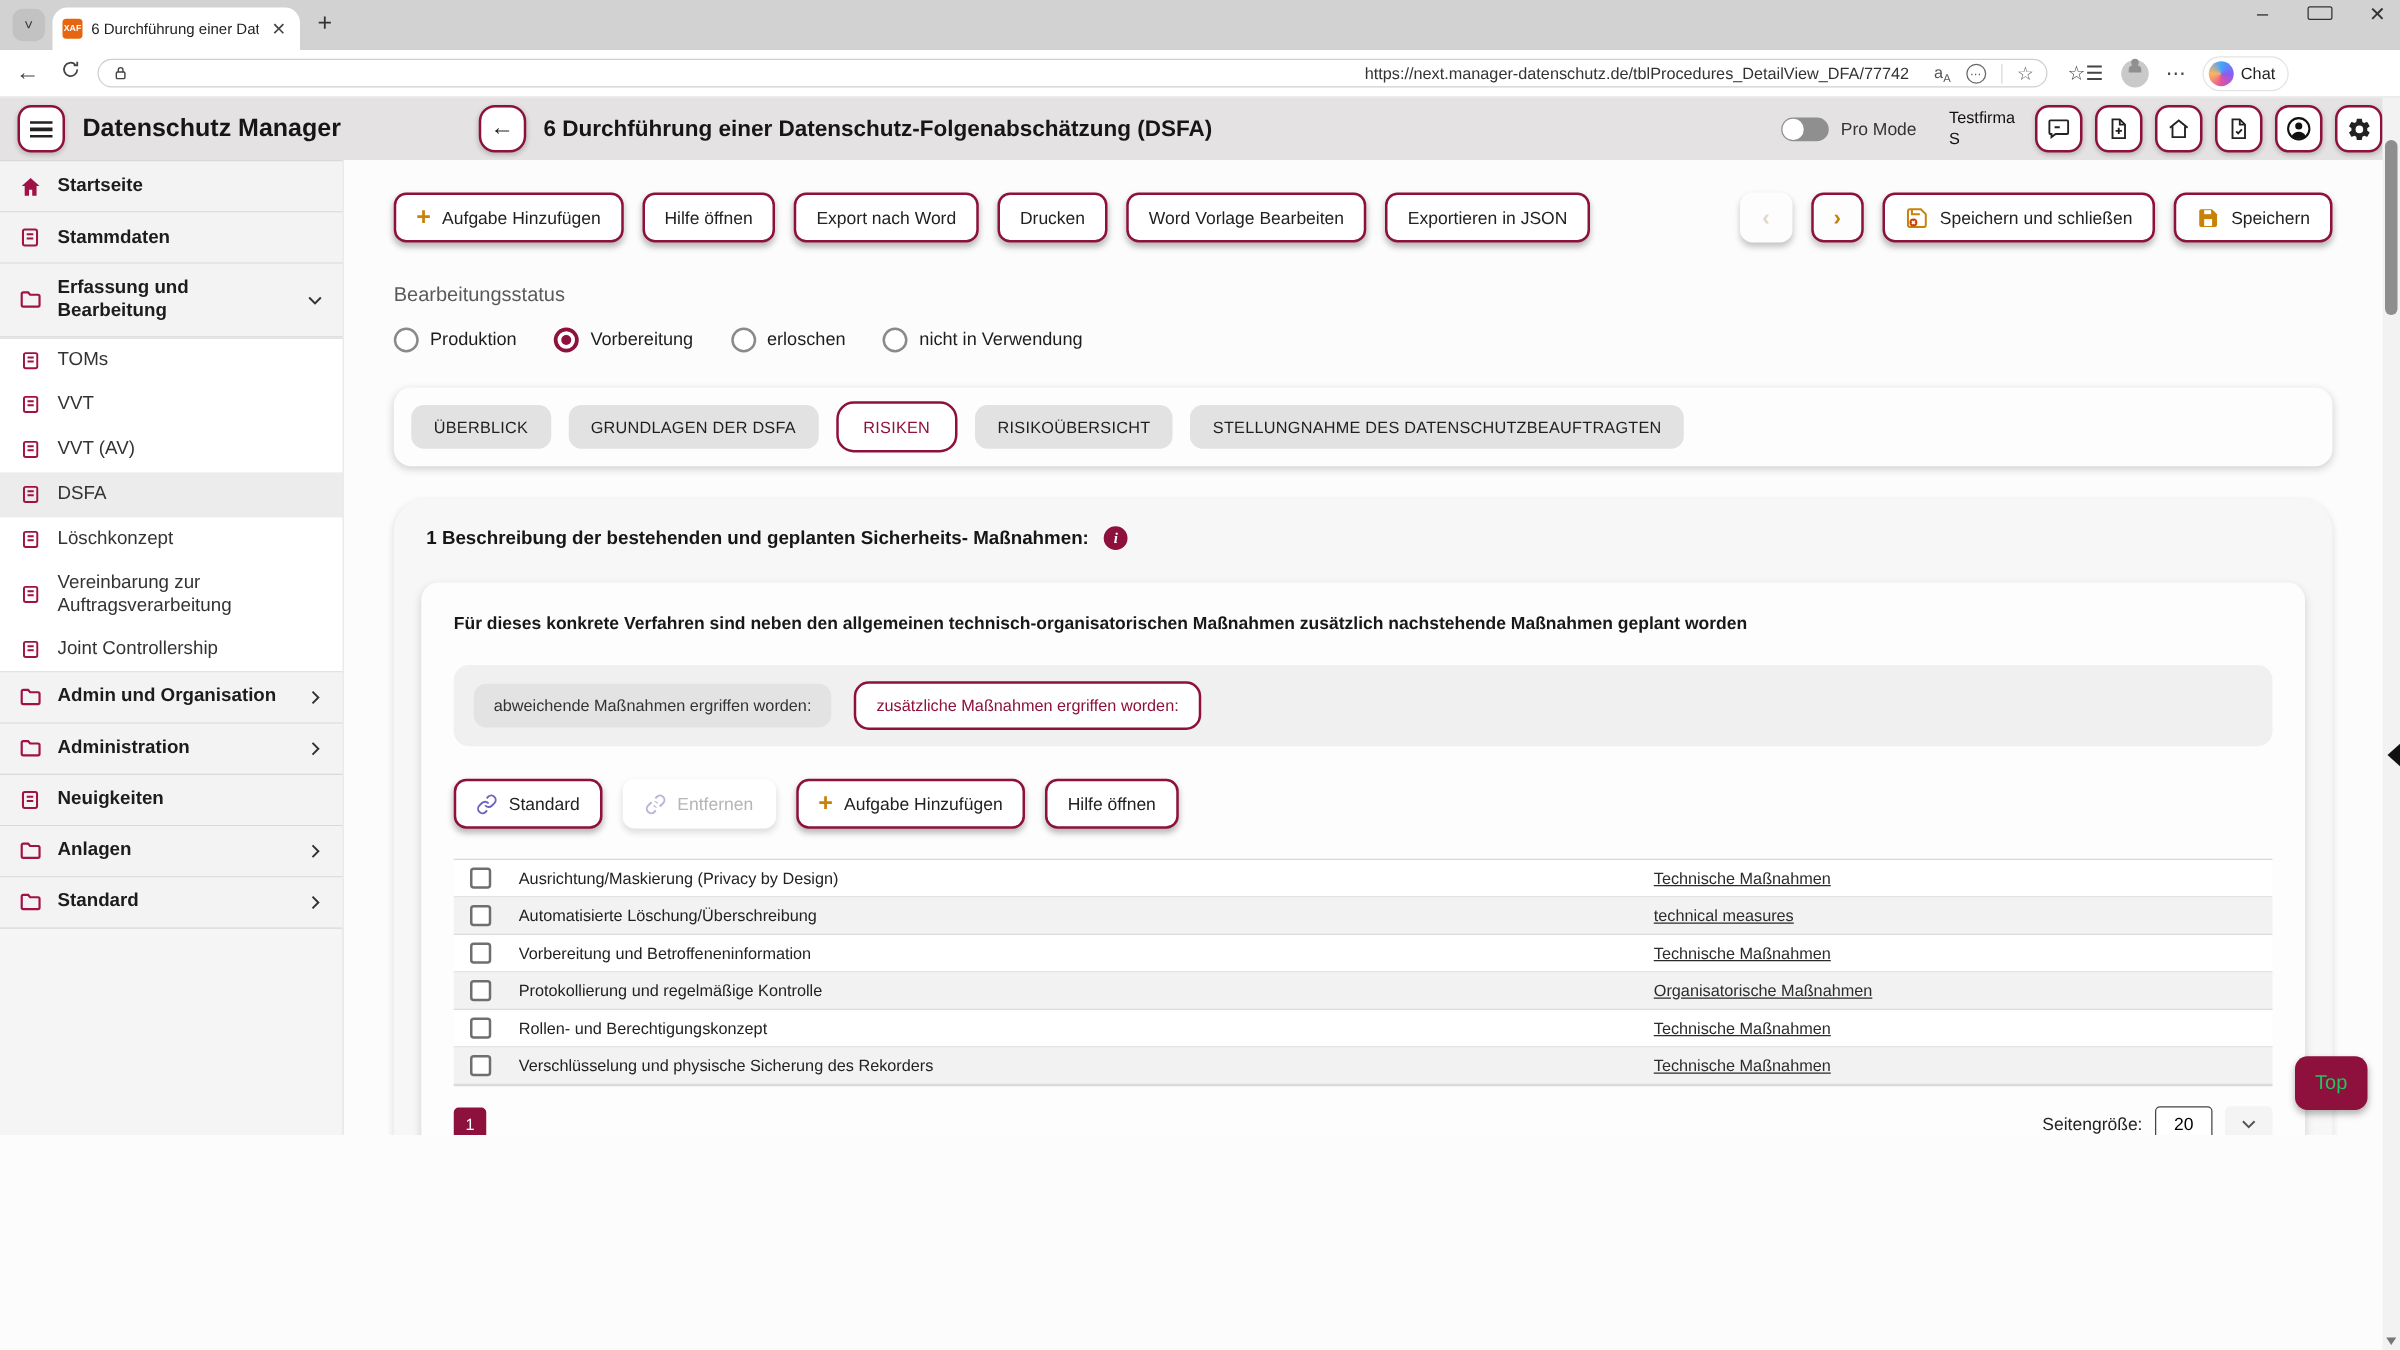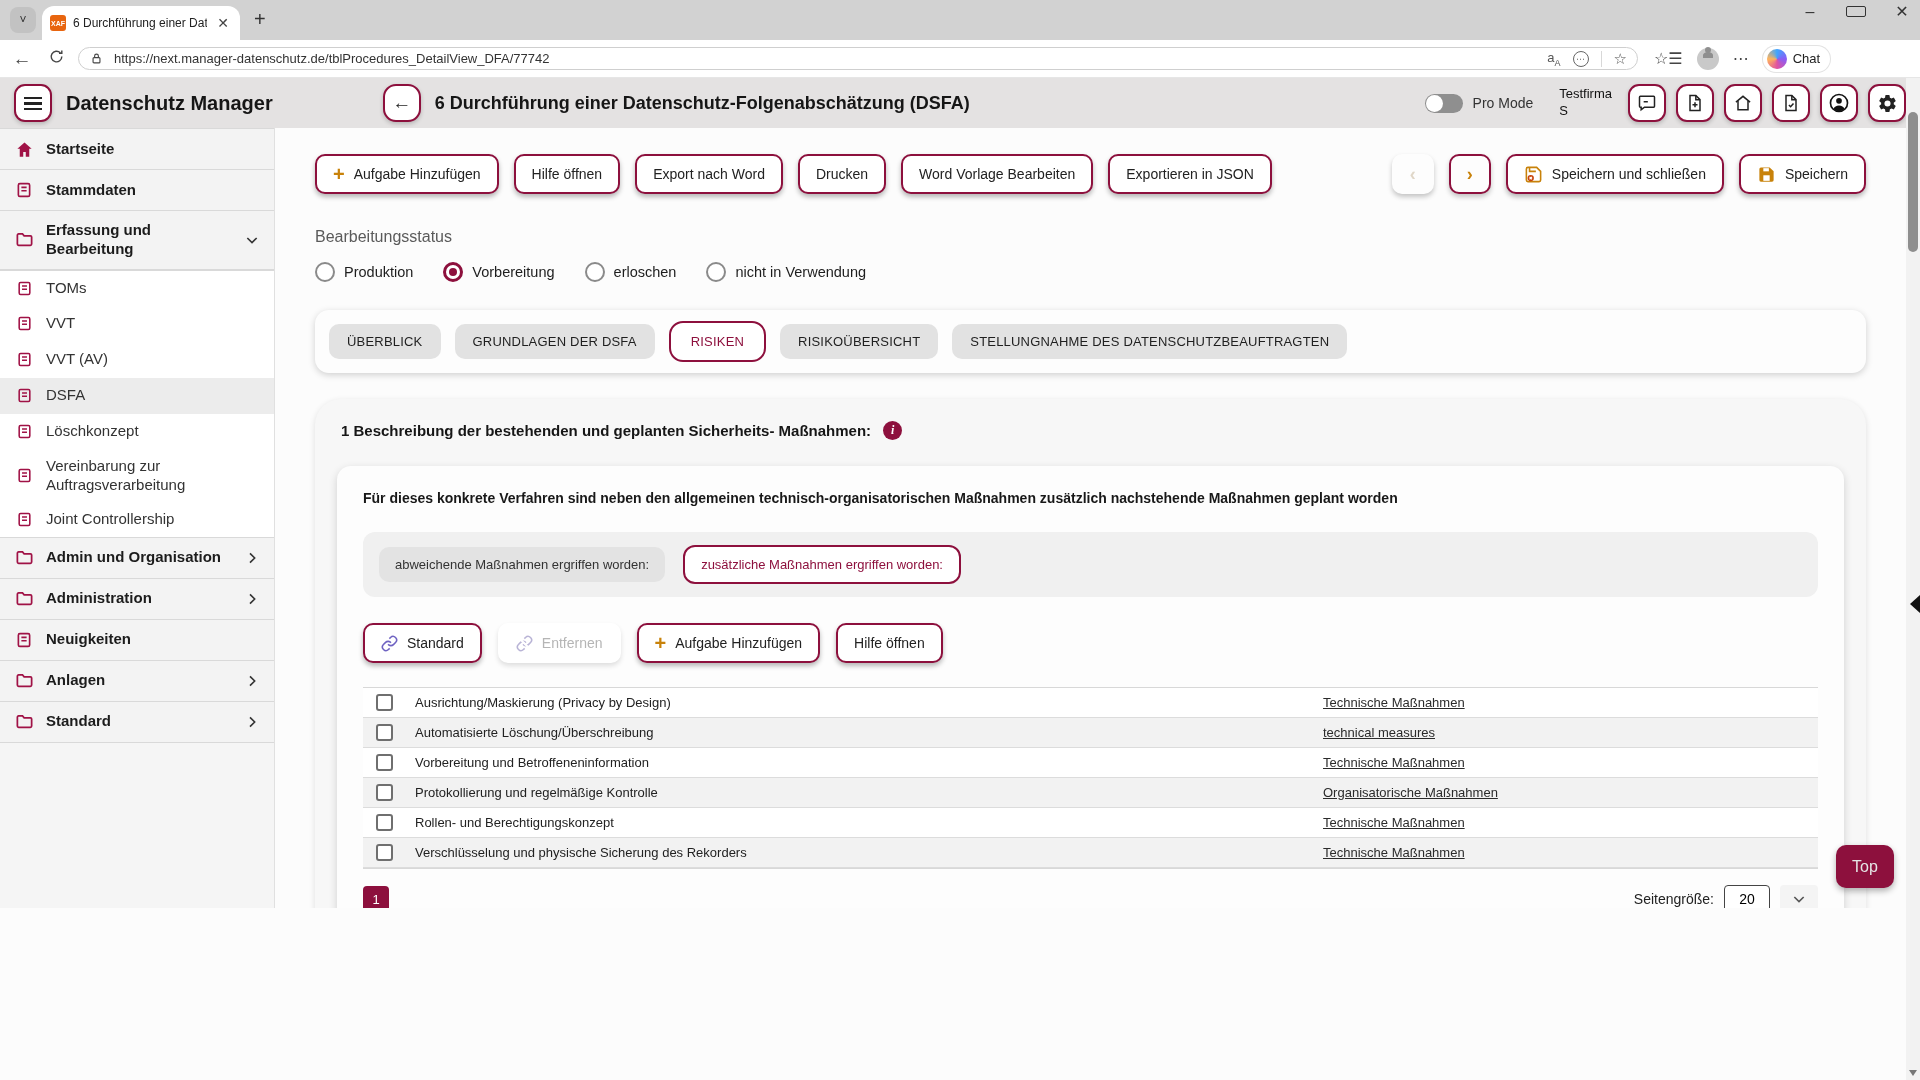--- a/index.html
+++ b/index.html
@@ -12,21 +12,21 @@
   .favicon { width:16px; height:16px; background:#e8650f; border-radius:3px; color:#fff; font-size:7px; font-weight:bold; display:flex; align-items:center; justify-content:center; flex:0 0 auto; }
   .tab-title { font-size:12px; color:#222; white-space:nowrap; overflow:hidden; flex:1; }
   .tab-close { font-size:14px; color:#444; padding:0 3px; }
   .tab-new { font-size:20px; color:#333; margin:0 0 9px 14px; }
   .win-controls { position:absolute; right:8px; top:2px; display:flex; gap:26px; color:#333; align-items:center; }
   .win-controls span { font-size:16px; width:20px; text-align:center; }
   .win-restore { display:inline-block; width:11px; height:11px; border:1.5px solid #333; border-radius:2px; }
 
   .urlbar { height:38px; background:#fff; display:flex; align-items:center; padding:0 10px; gap:10px; border-bottom:1px solid #e6e6e6; }
   .nav-glyph { font-size:19px; color:#444; width:24px; text-align:center; }
-  .url-pill { flex:0 0 1560px; height:23px; border:1px solid #cfcfcf; border-radius:15px; display:flex; align-items:center; padding:0 10px; gap:10px; }
+  .url-pill { flex:0 0 1560px; height:23px; border:1px solid #cfcfcf; border-radius:15px; display:flex; align-items:center; padding:0 10px; gap:20px;text-align:right; }
   .url-text { font-size:13px; color:#333; flex:1; }
   .pill-icons { display:flex; align-items:center; gap:12px; color:#555; font-size:13px; }
   .pill-sep { width:1px; height:16px; background:#d8d8d8; }
   .chrome-right { display:flex; align-items:center; gap:14px; margin-left:6px; }
   .avatar-circ { width:22px; height:22px; border-radius:50%; background:#c9c9c9; position:relative; }
   .avatar-circ::after { content:""; position:absolute; left:6px; top:4px; width:10px; height:6px; border-radius:50% 50% 0 0; background:#8f8f8f; }
   .avatar-circ::before { content:""; position:absolute; left:8px; top:-1px; width:6px; height:6px; border-radius:50%; background:#8f8f8f; }
   .copilot-pill { display:flex; align-items:center; gap:6px; background:#fff; border-radius:14px; padding:3px 10px 3px 4px; box-shadow:0 0 0 1px #e3e3e3; }
   .copilot-orb { width:20px; height:20px; border-radius:50%; background:conic-gradient(#3ea6ff,#8a5cf5,#e052a0,#ffb45c,#3ea6ff); }
 
@@ -118,21 +118,21 @@
   .pagerow { margin-top:16px; display:flex; align-items:center; }
   .pagebox { width:26px; height:27px; background:#8d103d; color:#fff; border-radius:4px; display:flex; align-items:center; justify-content:center; font-size:13px; }
   .pager-right { margin-left:auto; display:flex; align-items:center; gap:10px; }
   .psize-label { font-size:14px; color:#222; }
   .psize-input { width:46px; height:28px; border:1.5px solid #444; border-radius:4px; text-align:center; font-size:14px; font-family:"Liberation Sans",sans-serif; }
   .psize-dd { width:38px; height:28px; display:flex; align-items:center; justify-content:center; background:#f4f4f4; border-radius:4px; }
 
   .next-card { margin-top:20px; background:#f7f7f7; border-radius:26px 26px 0 0; height:46px; position:relative; box-shadow:0 -1px 4px rgba(0,0,0,.08); }
   .next-dot { position:absolute; left:118px; top:30px; width:18px; height:18px; border-radius:50%; background:#8d103d; }
 
-  .top-btn { position:absolute; right:26px; bottom:20px; width:58px; height:43px; background:#8d103d; color:#e5e5e5; border-radius:10px; display:flex; align-items:center; justify-content:center; font-size:16px; box-shadow:0 3px 6px rgba(0,0,0,.3); }
+  .top-btn { position:absolute; right:26px; bottom:20px; width:58px; height:43px; background:#8d103d; color:#22c55e; border-radius:10px; display:flex; align-items:center; justify-content:center; font-size:16px; box-shadow:0 3px 6px rgba(0,0,0,.3); }
 
   
   .pg-scroll { position:absolute; right:0; top:78px; width:14px; height:1002px; background:#f2f2f2; }
   .pg-thumb { position:absolute; left:2px; top:34px; width:10px; height:140px; background:#8e8e8e; border-radius:5px; }
   .pg-downarrow { position:absolute; left:3px; bottom:4px; width:0; height:0; border-left:4px solid transparent; border-right:4px solid transparent; border-top:6px solid #777; }
   .edge-marker { position:absolute; right:0; top:595px; width:0; height:0; border-top:9px solid transparent; border-bottom:9px solid transparent; border-right:10px solid #111; }
 </style>
 </head>
 <body>
 

